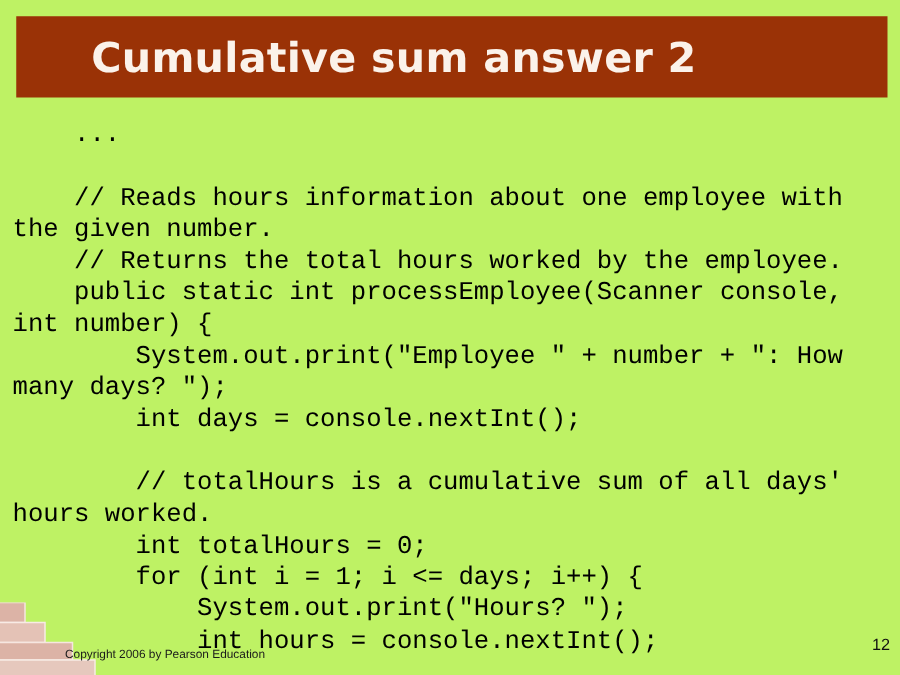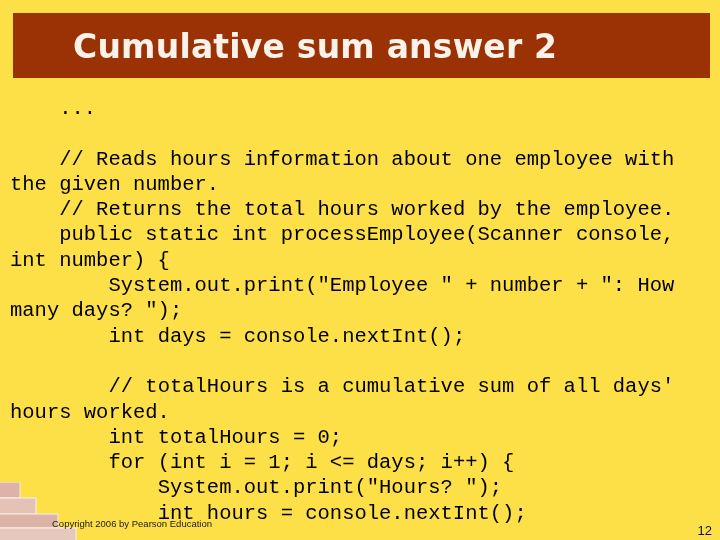--- a/index.html
+++ b/index.html
@@ -4,21 +4,21 @@
 <style>
   html, body {
     margin: 0;
     padding: 0;
     background: #ffffff;
   }
   #slide {
     position: relative;
     width: 720px;
     height: 540px;
-    background: #fde047;
+    background: #bef264;
     overflow: hidden;
     font-family: "Liberation Sans", sans-serif;
   }
 
   
   #title-bar {
     position: absolute;
     left: 13px;
     top: 13px;
     width: 697px;
@@ -68,21 +68,21 @@
   #bricks {
     position: absolute;
     left: 0px;
     bottom: 0px;
     width: 96px;
     height: 58px;
   }
   #page-number {
     position: absolute;
     right: 8px;
-    bottom: 2px;
+    bottom: 17px;
     font-family: "Liberation Sans", sans-serif;
     font-size: 13px;
     color: #111111;
   }
   #copyright {
     position: absolute;
     left: 52px;
     bottom: 11px;
     font-family: "Liberation Sans", sans-serif;
     font-size: 9.5px;

